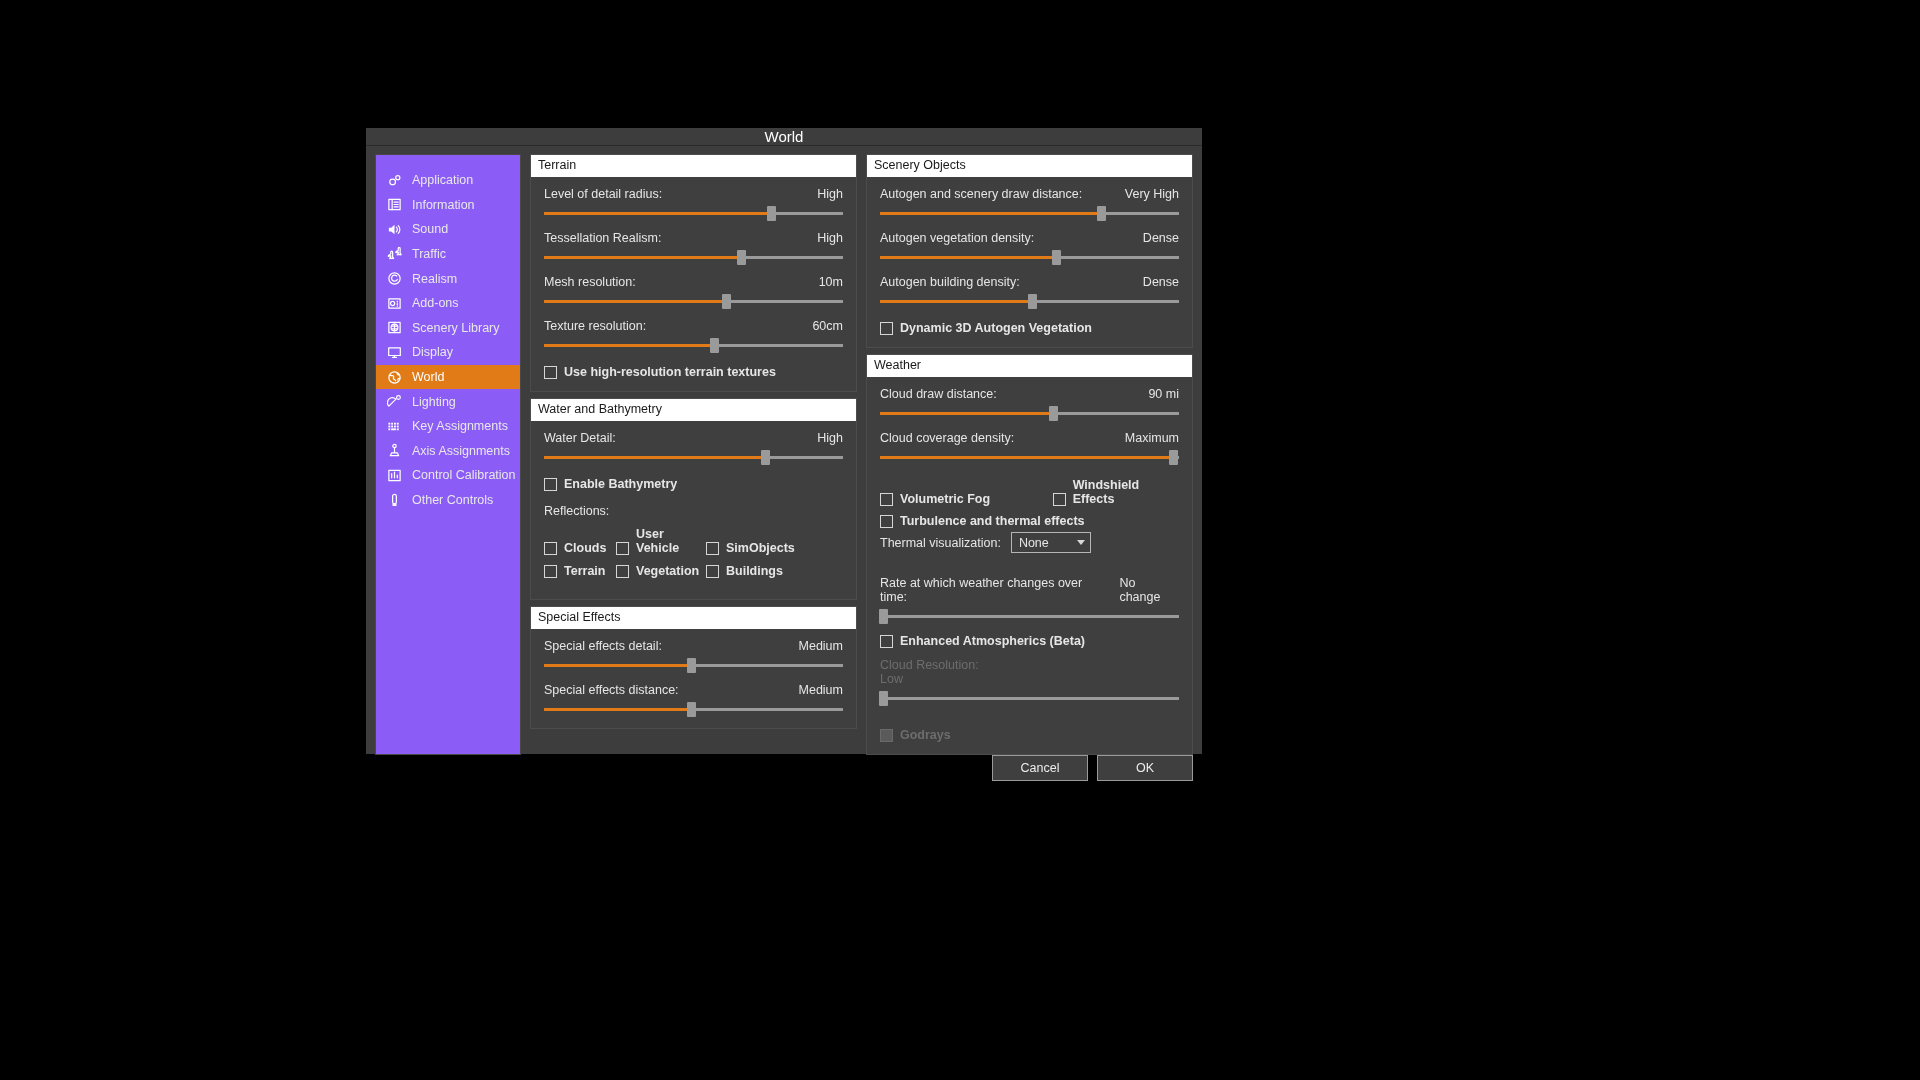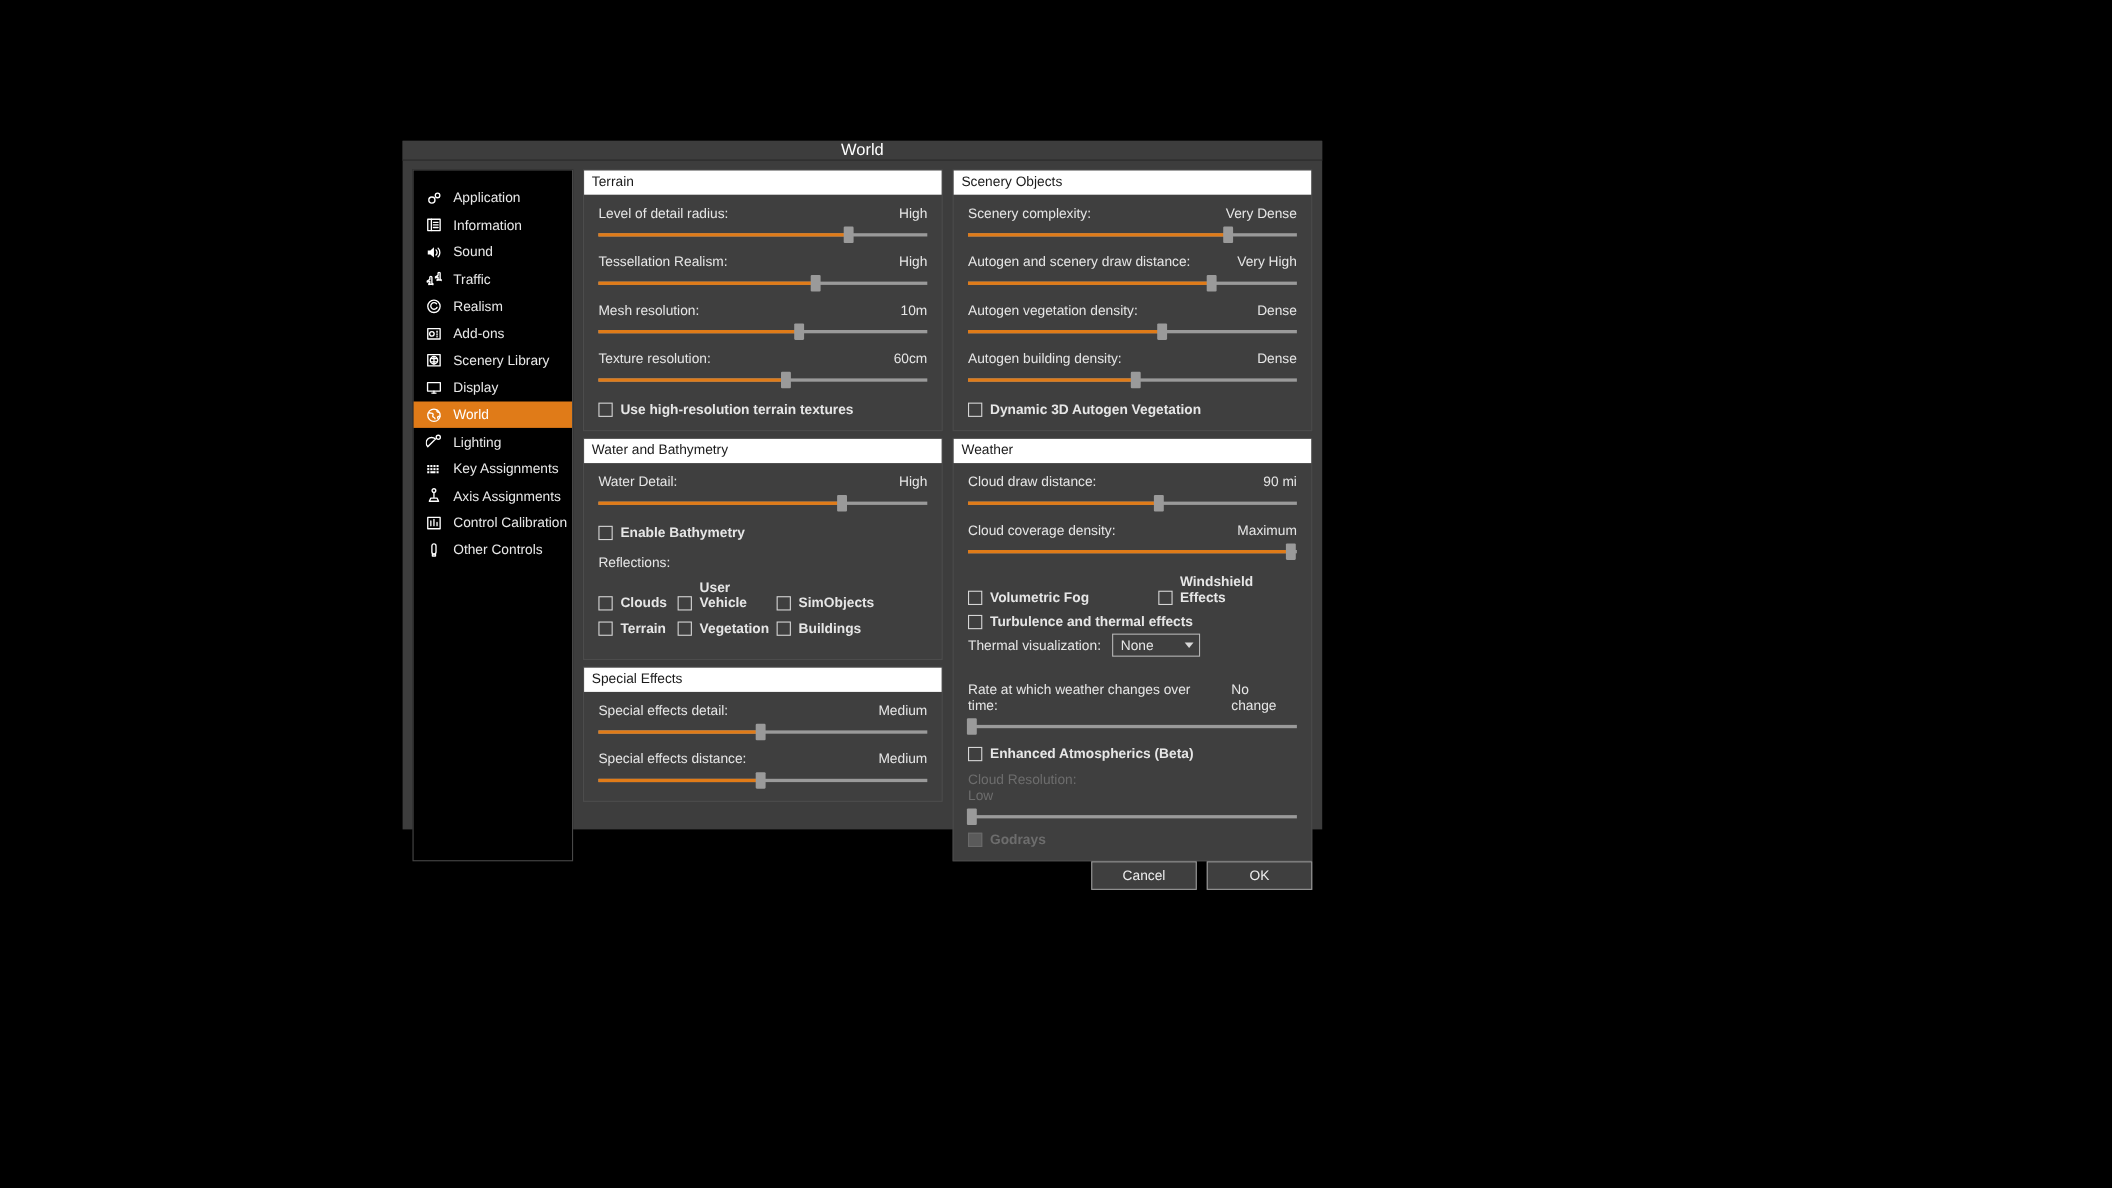--- a/index.html
+++ b/index.html
@@ -30,21 +30,21 @@
   #body {
     flex: 1;
     display: flex;
     padding: 8px 9px 0 9px;
     gap: 9px;
   }
 
   
   #sidebar {
     width: 146px;
-    background: #000000;
+    background: #8b5cf6;
     border: 1px solid #484848;
     padding-top: 13px;
     flex-shrink: 0;
   }
   .nav-item {
     height: 24.6px;
     display: flex; align-items: center;
     padding-left: 10px;
     gap: 9px;
     color: #e8e8e8;
@@ -471,31 +471,20 @@
       </div>
 
       <div class="col">
 
         <div class="panel">
           <div class="panel-head">Scenery Objects</div>
           <div class="panel-body">
             <div>
                 <div class="srow">
                   <div class="slabel">
-                    <span>Scenery complexity:</span>
-                    <span class="val">Very Dense</span>
-                  </div>
-                  <div class="track">
-                    <span class="bar"></span>
-                    <span class="fill" style="width: 79%;"></span>
-                    <span class="knob" style="left: 79%;"></span>
-                  </div>
-                </div>
-                <div class="srow">
-                  <div class="slabel">
                     <span>Autogen and scenery draw distance:</span>
                     <span class="val">Very High</span>
                   </div>
                   <div class="track">
                     <span class="bar"></span>
                     <span class="fill" style="width: 74%;"></span>
                     <span class="knob" style="left: 74%;"></span>
                   </div>
                 </div>
                 <div class="srow">
@@ -605,21 +594,21 @@
                 <span>Cloud Resolution:</span>
                 <span class="val">Low</span>
               </div>
               <div class="track dim">
                 <span class="bar"></span>
                 <span class="fill" style="width: 1%;"></span>
                 <span class="knob" style="left: 1%;"></span>
               </div>
             </div>
 
-            <div style="margin-top:7px">
+            <div style="margin-top:23px">
               <div class="cbrow dim">
                 <span class="cb"></span>
                 <span>Godrays</span>
               </div>
             </div>
 
           </div>
         </div>
 
       </div>

